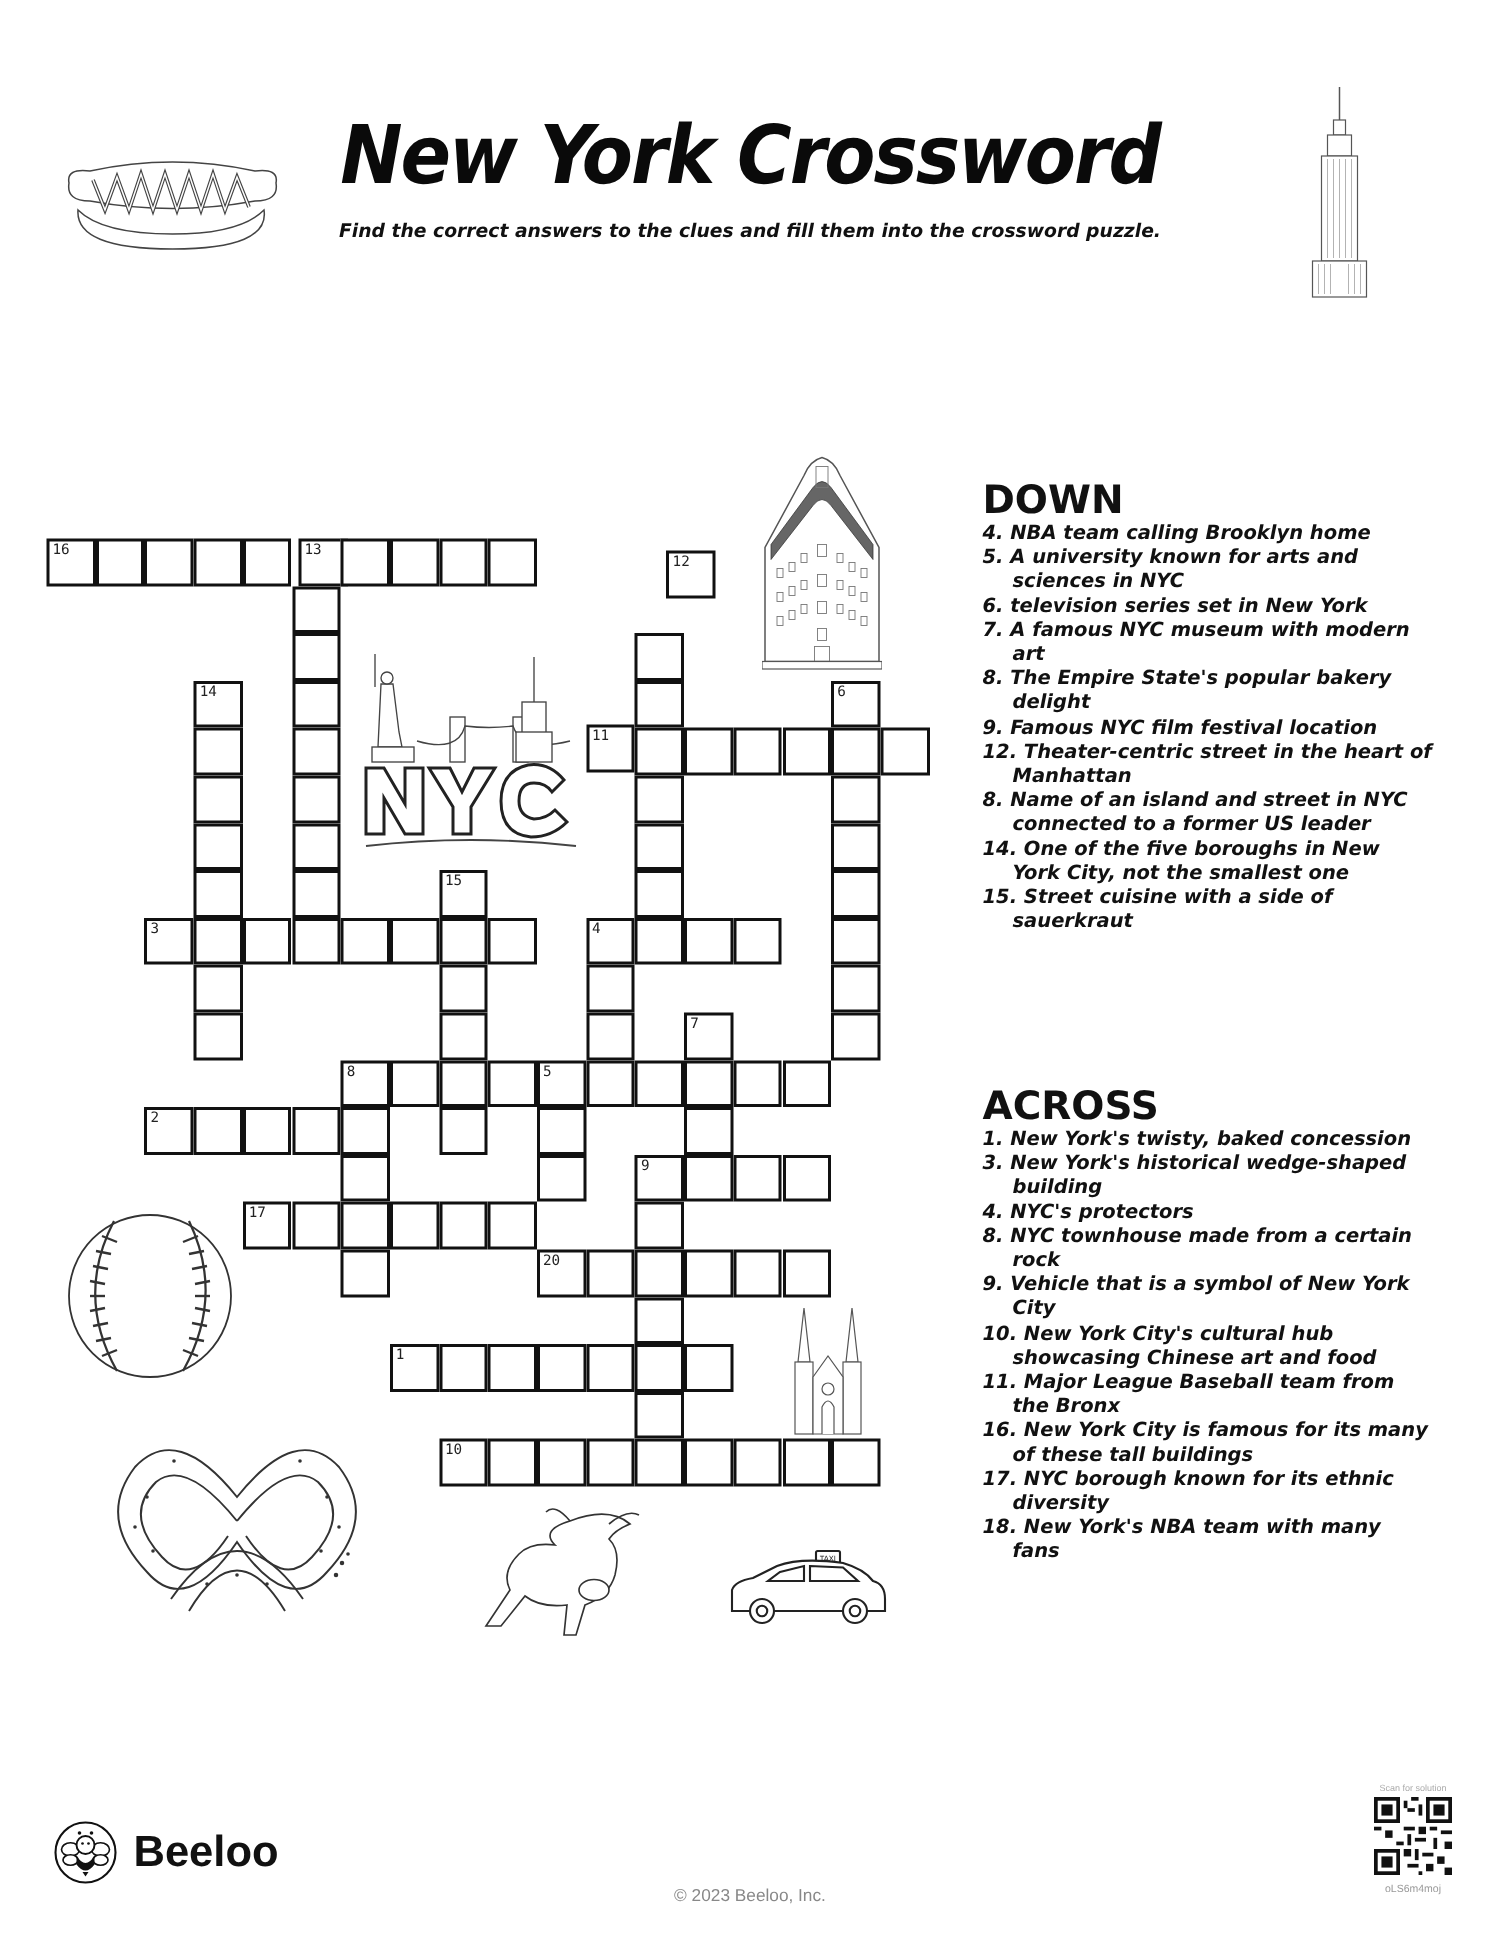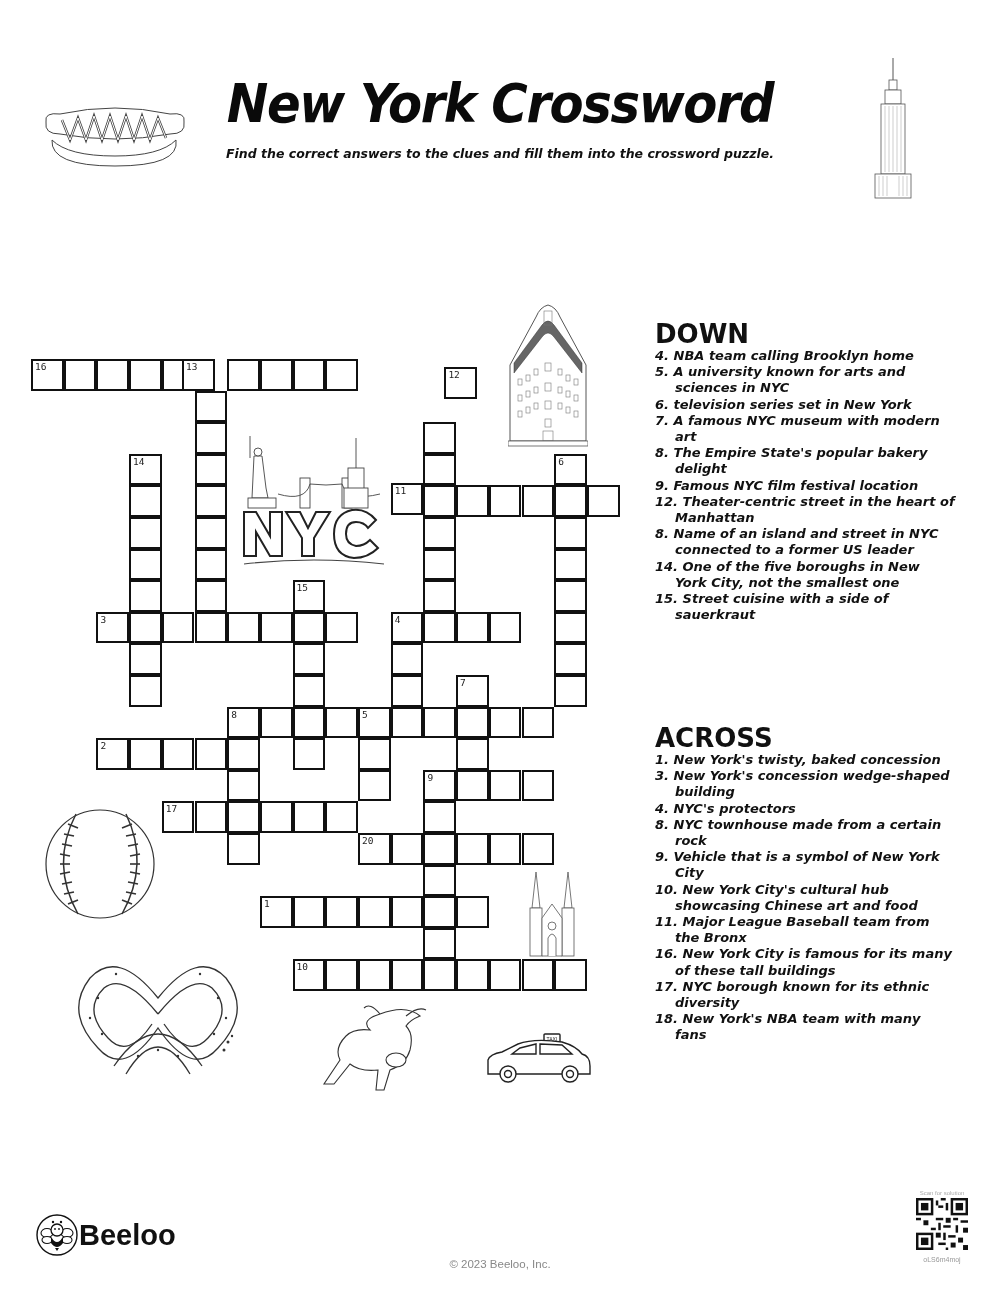--- a/index.html
+++ b/index.html
@@ -9,21 +9,21 @@
   .grid { position:absolute; left:0; top:0; width:851px; height:1294px; }
   .cell { position:absolute; width:32.7px; height:31.6px; box-sizing:border-box; border:2px solid #111; background:#fff; margin-left:-1px; margin-top:-1px; }
   .cell .num { position:absolute; left:2px; top:0px; font-family:"DejaVu Sans Mono", monospace; font-size:9.5px; color:#222; line-height:12px; }
   .clues { position:absolute; left:655px; width:300px; }
   .clues h2 { margin:0; font-family:"DejaVu Sans", sans-serif; font-weight:bold; font-size:26px; letter-spacing:0px; line-height:28px; }
   .clue { font-weight:bold; font-style:italic; font-size:13px; line-height:16.2px; }
   .clue .n { }
   .clue .t { display:inline; }
   .clue-block { padding-left:20px; text-indent:-20px; }
   .deco { position:absolute; }
-  .footer-brand { position:absolute; left:35px; top:1213px; display:flex; align-items:center; }
+  .footer-brand { position:absolute; left:35px; top:1213px; display:flex; align-items:center; gap:10px; }
   .brand-text { font-family:"Liberation Sans", sans-serif; font-weight:bold; font-size:29px; color:#111; }
   .copyright { position:absolute; left:0; width:1000px; top:1258px; text-align:center; font-size:11.5px; color:#888; font-family:"Liberation Sans", sans-serif; }
   .qr-wrap { position:absolute; left:912px; top:1190px; width:60px; text-align:center; }
   .qr-caption { font-size:6px; color:#aaa; font-family:"Liberation Sans", sans-serif; }
   .qr-code { font-size:7px; color:#999; font-family:"Liberation Sans", sans-serif; margin-top:2px; }
 </style>
 </head>
 <body>
 
 <div class="title">New York Crossword</div>
@@ -112,21 +112,21 @@
 </svg>
 
 <div class="grid" id="grid">
     <div class="cell" style="left: 32px; top: 360px;">
       <span class="num">16</span>
     </div>
     <div class="cell" style="left: 64.7px; top: 360px;"></div>
     <div class="cell" style="left: 97.4px; top: 360px;"></div>
     <div class="cell" style="left: 130.1px; top: 360px;"></div>
     <div class="cell" style="left: 162.8px; top: 360px;"></div>
-    <div class="cell" style="left: 183px; top: 360px;">
+    <div class="cell" style="left: 200px; top: 360px;">
       <span class="num">13</span>
     </div>
     <div class="cell" style="left: 228.2px; top: 360px;"></div>
     <div class="cell" style="left: 260.9px; top: 360px;"></div>
     <div class="cell" style="left: 293.6px; top: 360px;"></div>
     <div class="cell" style="left: 326.3px; top: 360px;"></div>
     <div class="cell" style="left: 195.5px; top: 391.6px;"></div>
     <div class="cell" style="left: 195.5px; top: 423.2px;"></div>
     <div class="cell" style="left: 195.5px; top: 454.8px;"></div>
     <div class="cell" style="left: 195.5px; top: 486.4px;"></div>
@@ -368,21 +368,21 @@
       <div class="clue clue-block"><span class="n">8. </span><span class="t">Name of an island and street in NYC connected to a former US leader</span></div>
       <div class="clue clue-block"><span class="n">14. </span><span class="t">One of the five boroughs in New York City, not the smallest one</span></div>
       <div class="clue clue-block"><span class="n">15. </span><span class="t">Street cuisine with a side of sauerkraut</span></div>
     </div>
 </div>
 
 <div class="clues" style="top:724px;">
   <h2>ACROSS</h2>
   <div id="across-list">
       <div class="clue clue-block"><span class="n">1. </span><span class="t">New York's twisty, baked concession</span></div>
-      <div class="clue clue-block"><span class="n">3. </span><span class="t">New York's concession wedge-shaped building</span></div>
+      <div class="clue clue-block"><span class="n">3. </span><span class="t">New York's historical wedge-shaped building</span></div>
       <div class="clue clue-block"><span class="n">4. </span><span class="t">NYC's protectors</span></div>
       <div class="clue clue-block"><span class="n">8. </span><span class="t">NYC townhouse made from a certain rock</span></div>
       <div class="clue clue-block"><span class="n">9. </span><span class="t">Vehicle that is a symbol of New York City</span></div>
       <div class="clue clue-block"><span class="n">10. </span><span class="t">New York City's cultural hub showcasing Chinese art and food</span></div>
       <div class="clue clue-block"><span class="n">11. </span><span class="t">Major League Baseball team from the Bronx</span></div>
       <div class="clue clue-block"><span class="n">16. </span><span class="t">New York City is famous for its many of these tall buildings</span></div>
       <div class="clue clue-block"><span class="n">17. </span><span class="t">NYC borough known for its ethnic diversity</span></div>
       <div class="clue clue-block"><span class="n">18. </span><span class="t">New York's NBA team with many fans</span></div>
     </div>
 </div>

